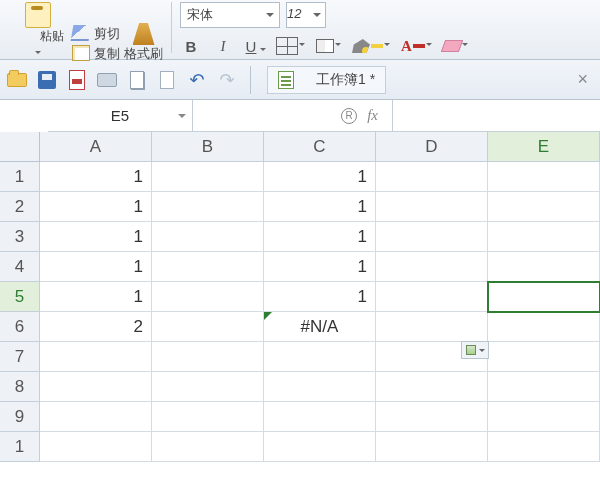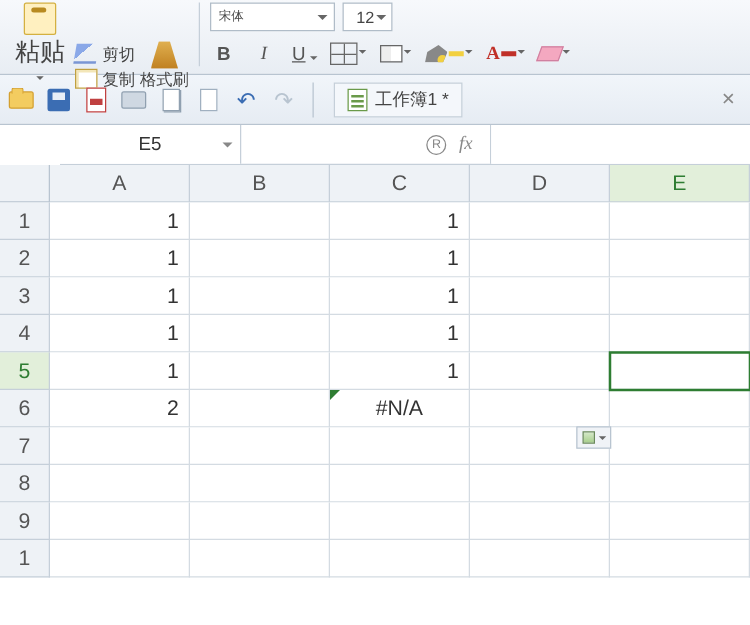--- a/index.html
+++ b/index.html
@@ -5,31 +5,31 @@
 * { box-sizing: border-box; margin: 0; padding: 0; font-family: "Microsoft YaHei", Arial, sans-serif; }
 body { background: #fff; width: 600px; height: 500px; overflow: hidden; font-size: 13px; color: #333; }
 
 
 .ribbon { background: linear-gradient(#f7f9fc, #e8edf3); border-bottom: 1px solid #b8c4d0; padding: 2px 4px 6px 4px; height: 60px; display: flex; gap: 0; }
 .rgroup { border-right: 1px solid #c5cfd9; padding: 0 8px; display: flex; flex-direction: column; justify-content: flex-start; }
 .paste-block { display: flex; align-items: flex-end; gap: 4px; }
 .paste-big { display: flex; flex-direction: column; align-items: center; gap: 0; cursor: pointer; }
 .paste-icon { width: 26px; height: 26px; background: #fff0c0; border: 1px solid #d4b040; border-radius: 2px; position: relative; }
 .paste-icon::after { content:""; position:absolute; top:3px; left:5px; width:12px; height:4px; background:#b88a20; border-radius:2px; }
-.paste-label { font-size: 20px; color: #444; }
+.paste-label { font-size: 12px; color: #444; margin-left: 28px; }
 .mini-list { display: flex; flex-direction: column; gap: 2px; margin-left: 4px; margin-top:-2px;}
 .mini-item { display: flex; gap: 4px; font-size: 13px; color: #444; cursor: pointer; white-space:nowrap;}
 .mini-icon { width: 18px; height: 16px; display:inline-block; }
 .cut-i { background: linear-gradient(135deg, #8aa8e8 40%, transparent 40%); border-bottom:2px solid #7a96d4; transform: skewX(-10deg);}
 .copy-i { border:1px solid #c0a040; background:#fff; box-shadow: 2px 2px 0 #f3e6b8 inset;}
 .fmt-block { display:flex; flex-direction:column; align-items:center; cursor:pointer;}
 .broom { width:22px; height:22px; background: linear-gradient(#e0b050,#c08020); clip-path: polygon(30% 0,70% 0,100% 100%,0 100%); }
-.font-box { border:1px solid #b0bcc8; background:#fff; padding:3px 18px 3px 6px; font-size:10px; color:#444; position:relative; min-width:100px;}
+.font-box { border:1px solid #b0bcc8; background:#fff; padding:3px 18px 3px 6px; font-size:13px; color:#444; position:relative; min-width:100px;}
 .font-box::after { content:""; position:absolute; right:5px; top:50%; border:4px solid transparent; border-top-color:#666; transform:translateY(-2px);}
-.size-box { border:1px solid #b0bcc8; background:#fff; padding:3px 14px 3px 10px; font-size:13px; color:#444; position:relative; min-width:40px; text-align:left;}
+.size-box { border:1px solid #b0bcc8; background:#fff; padding:3px 14px 3px 0; font-size:13px; color:#444; position:relative; min-width:40px; text-align:left;font-style:italic;}
 .size-box::after { content:""; position:absolute; right:4px; top:50%; border:4px solid transparent; border-top-color:#666; transform:translateY(-2px);}
 .fmt-row { display:flex; align-items:center; gap:10px; margin-top:8px; }
 .fbtn { width:22px; height:20px; display:flex; align-items:center; justify-content:center; cursor:pointer; color:#555; font-size:15px;}
 .fbtn.bold { font-weight:bold; }
 .fbtn.italic { font-style:italic; font-family: "Times New Roman", serif; }
 .fbtn.under { text-decoration: underline; position:relative; padding-right:8px;}
 .fbtn.under::after { content:""; position:absolute; right:0; top:60%; border:3px solid transparent; border-top-color:#666;}
 .brd-btn { width:22px; height:18px; border:1px solid #666; position:relative; cursor:pointer;}
 .brd-btn::before { content:""; position:absolute; left:50%; top:0; bottom:0; border-left:1px solid #666;}
 .brd-btn::after { content:""; position:absolute; top:50%; left:0; right:0; border-top:1px solid #666;}
@@ -52,21 +52,21 @@
 .save-i { width:18px; height:18px; background:#3b6db3; border-radius:2px; position:relative;}
 .save-i::after{content:"";position:absolute;left:4px;top:3px;width:10px;height:6px;background:#e8eef6;}
 .pdf-i { width:16px; height:20px; background:#fff; border:1px solid #c04040; position:relative;}
 .pdf-i::after{content:"";position:absolute;left:2px;top:8px;width:10px;height:5px;background:#c04040;}
 .print-i { width:20px; height:14px; background:#cfd8e2; border:1px solid #90a0b0; border-radius:2px;}
 .preview-i { width:14px; height:18px; background:#fff; border:1px solid #90a0b0; box-shadow:1px 1px 0 #90a0b0;}
 .page-i { width:14px; height:18px; background:#fff; border:1px solid #a0b0c0;}
 .undo-i, .redo-i { font-size:18px; color:#3b6db3; }
 .redo-i { color:#b8c4d0; }
 .divider { width:1px; height:28px; background:#b8c4d0; margin:0 4px;}
-.doc-tab { display:flex; align-items:center; background:#f4f7fb; border:1px solid #c5cfd9; padding:4px 10px; gap:6px; margin-left:4px; font-size:14px; color:#444;}
+.doc-tab { display:flex; align-items:center; background:#f4f7fb; border:1px solid #c5cfd9; padding:4px 10px; gap:22px; margin-left:4px; font-size:14px; color:#444;}
 .doc-icon { width:16px; height:18px; background:#fff; border:1px solid #6a9a4a; position:relative;}
 .doc-icon::after{content:"";position:absolute;left:2px;top:4px;right:2px;height:2px;background:#6a9a4a;box-shadow:0 4px 0 #6a9a4a,0 8px 0 #6a9a4a;}
 .close-x { margin-left:auto; color:#888; font-size:18px; cursor:pointer; padding:0 6px;}
 
 
 .fbar { display:flex; align-items:stretch; border-bottom:1px solid #c5cfd9; height:32px;margin-left:48px;}
 .namebox { width:145px; border-right:1px solid #c5cfd9; display:flex; align-items:center; justify-content:center; font-size:15px; color:#333; background:#fff; position:relative;}
 .namebox::after{content:"";position:absolute;right:6px;top:50%;border:4px solid transparent;border-top-color:#888;transform:translateY(-2px);}
 .fx-area { display:flex; align-items:center; padding:0 14px; gap:10px; border-right:1px solid #c5cfd9; width:200px; justify-content:flex-end;}
 .r-icon { width:16px;height:16px;border:1.5px solid #888;border-radius:50%;display:flex;align-items:center;justify-content:center;font-size:10px;color:#888;}

